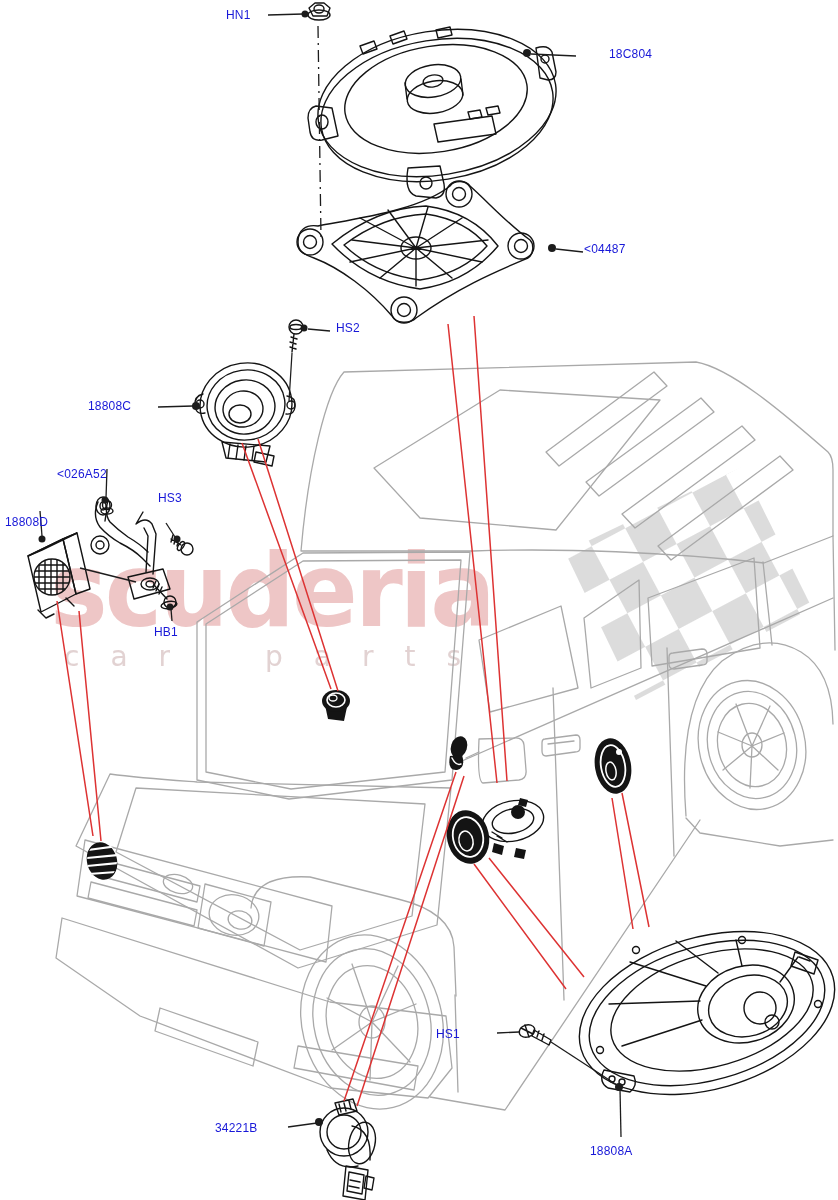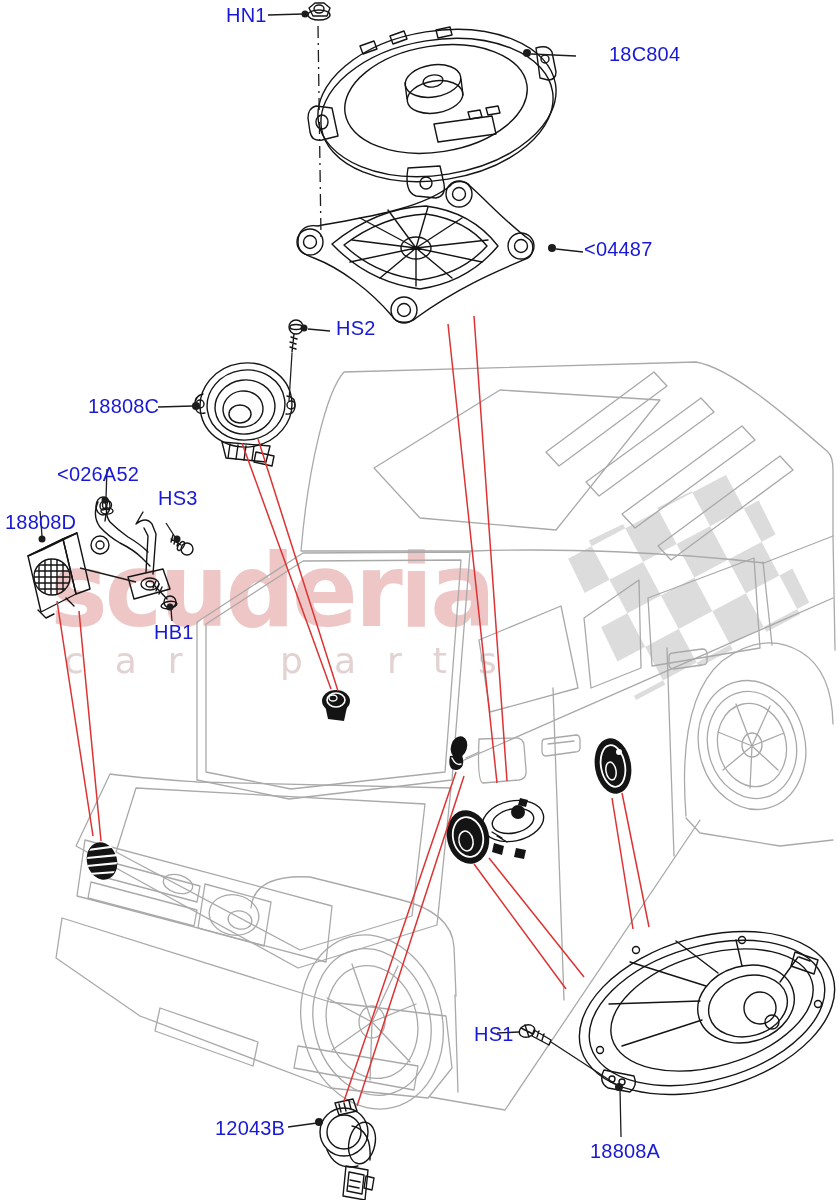--- a/index.html
+++ b/index.html
@@ -1,32 +1,32 @@
 <!DOCTYPE html>
 <html style="--label-text: #1818d8; --leader-black: #1c1c1c; --callout-red: #dd3333; --car-outline: #a9a9a9; --part-ink: #141414; --wm-brand: #eec6c6; --wm-sub: #e2d2d2; --flag: #dcdcdc;"><head>
 <meta charset="utf-8">
 <style>
   html,body{margin:0;padding:0;}
   body{
     width:838px;height:1200px;position:relative;background:#fff;overflow:hidden;
     font-family:"Liberation Sans", sans-serif;
   }
   .lbl{
-    position:absolute;font-size:20px;line-height:20px;color:var(--label-text,#1818d8);
+    position:absolute;font-size:12px;line-height:20px;color:var(--label-text,#1818d8);
     white-space:nowrap;letter-spacing:.2px;
   }
   .wm-brand{
     position:absolute;left:50px;top:531px;
     font-family:"DejaVu Sans", sans-serif;font-weight:bold;font-size:102px;
     letter-spacing:-3px;color:var(--wm-brand,#eec6c6);
     transform:scaleX(.95);transform-origin:left top;
   }
   .wm-sub{
     position:absolute;left:64px;top:640px;
-    font-family:"DejaVu Sans", sans-serif;font-size:36px;
+    font-family:"DejaVu Sans", sans-serif;font-size:28px;
     letter-spacing:31px;word-spacing:24px;color:var(--wm-sub,#e2d2d2);
   }
   svg.canvas{position:absolute;left:0;top:0;}
   .car{stroke:var(--car-outline,#a9a9a9);fill:none;stroke-width:1.3;stroke-linejoin:round;stroke-linecap:round;}
   .ink{stroke:var(--part-ink,#141414);fill:none;stroke-width:1.4;stroke-linejoin:round;stroke-linecap:round;}
   .inkf{fill:var(--part-ink,#141414);stroke:none;}
   .wht{stroke:#ffffff;fill:none;stroke-linecap:round;}
   .lead{stroke:var(--leader-black,#1c1c1c);stroke-width:1.3;fill:none;}
   .dot{fill:var(--leader-black,#1c1c1c);stroke:none;}
   .red{stroke:var(--callout-red,#dd3333);stroke-width:1.5;fill:none;}
@@ -349,15 +349,15 @@
 
 <div class="lbl" style="left:226px;top:5px">HN1</div>
 <div class="lbl" style="left:609px;top:44px">18C804</div>
 <div class="lbl" style="left:584px;top:239px">&lt;04487</div>
 <div class="lbl" style="left:336px;top:318px">HS2</div>
 <div class="lbl" style="left:88px;top:396px">18808C</div>
 <div class="lbl" style="left:57px;top:464px">&lt;026A52</div>
 <div class="lbl" style="left:5px;top:512px">18808D</div>
 <div class="lbl" style="left:158px;top:488px">HS3</div>
 <div class="lbl" style="left:154px;top:622px">HB1</div>
-<div class="lbl" style="left:474px;top:1024px">HS1</div>
+<div class="lbl" style="left:436px;top:1024px">HS1</div>
 <div class="lbl" style="left:590px;top:1141px">18808A</div>
-<div class="lbl" style="left:215px;top:1118px">12043B</div>
+<div class="lbl" style="left:215px;top:1118px">34221B</div>
 
 </body></html>

